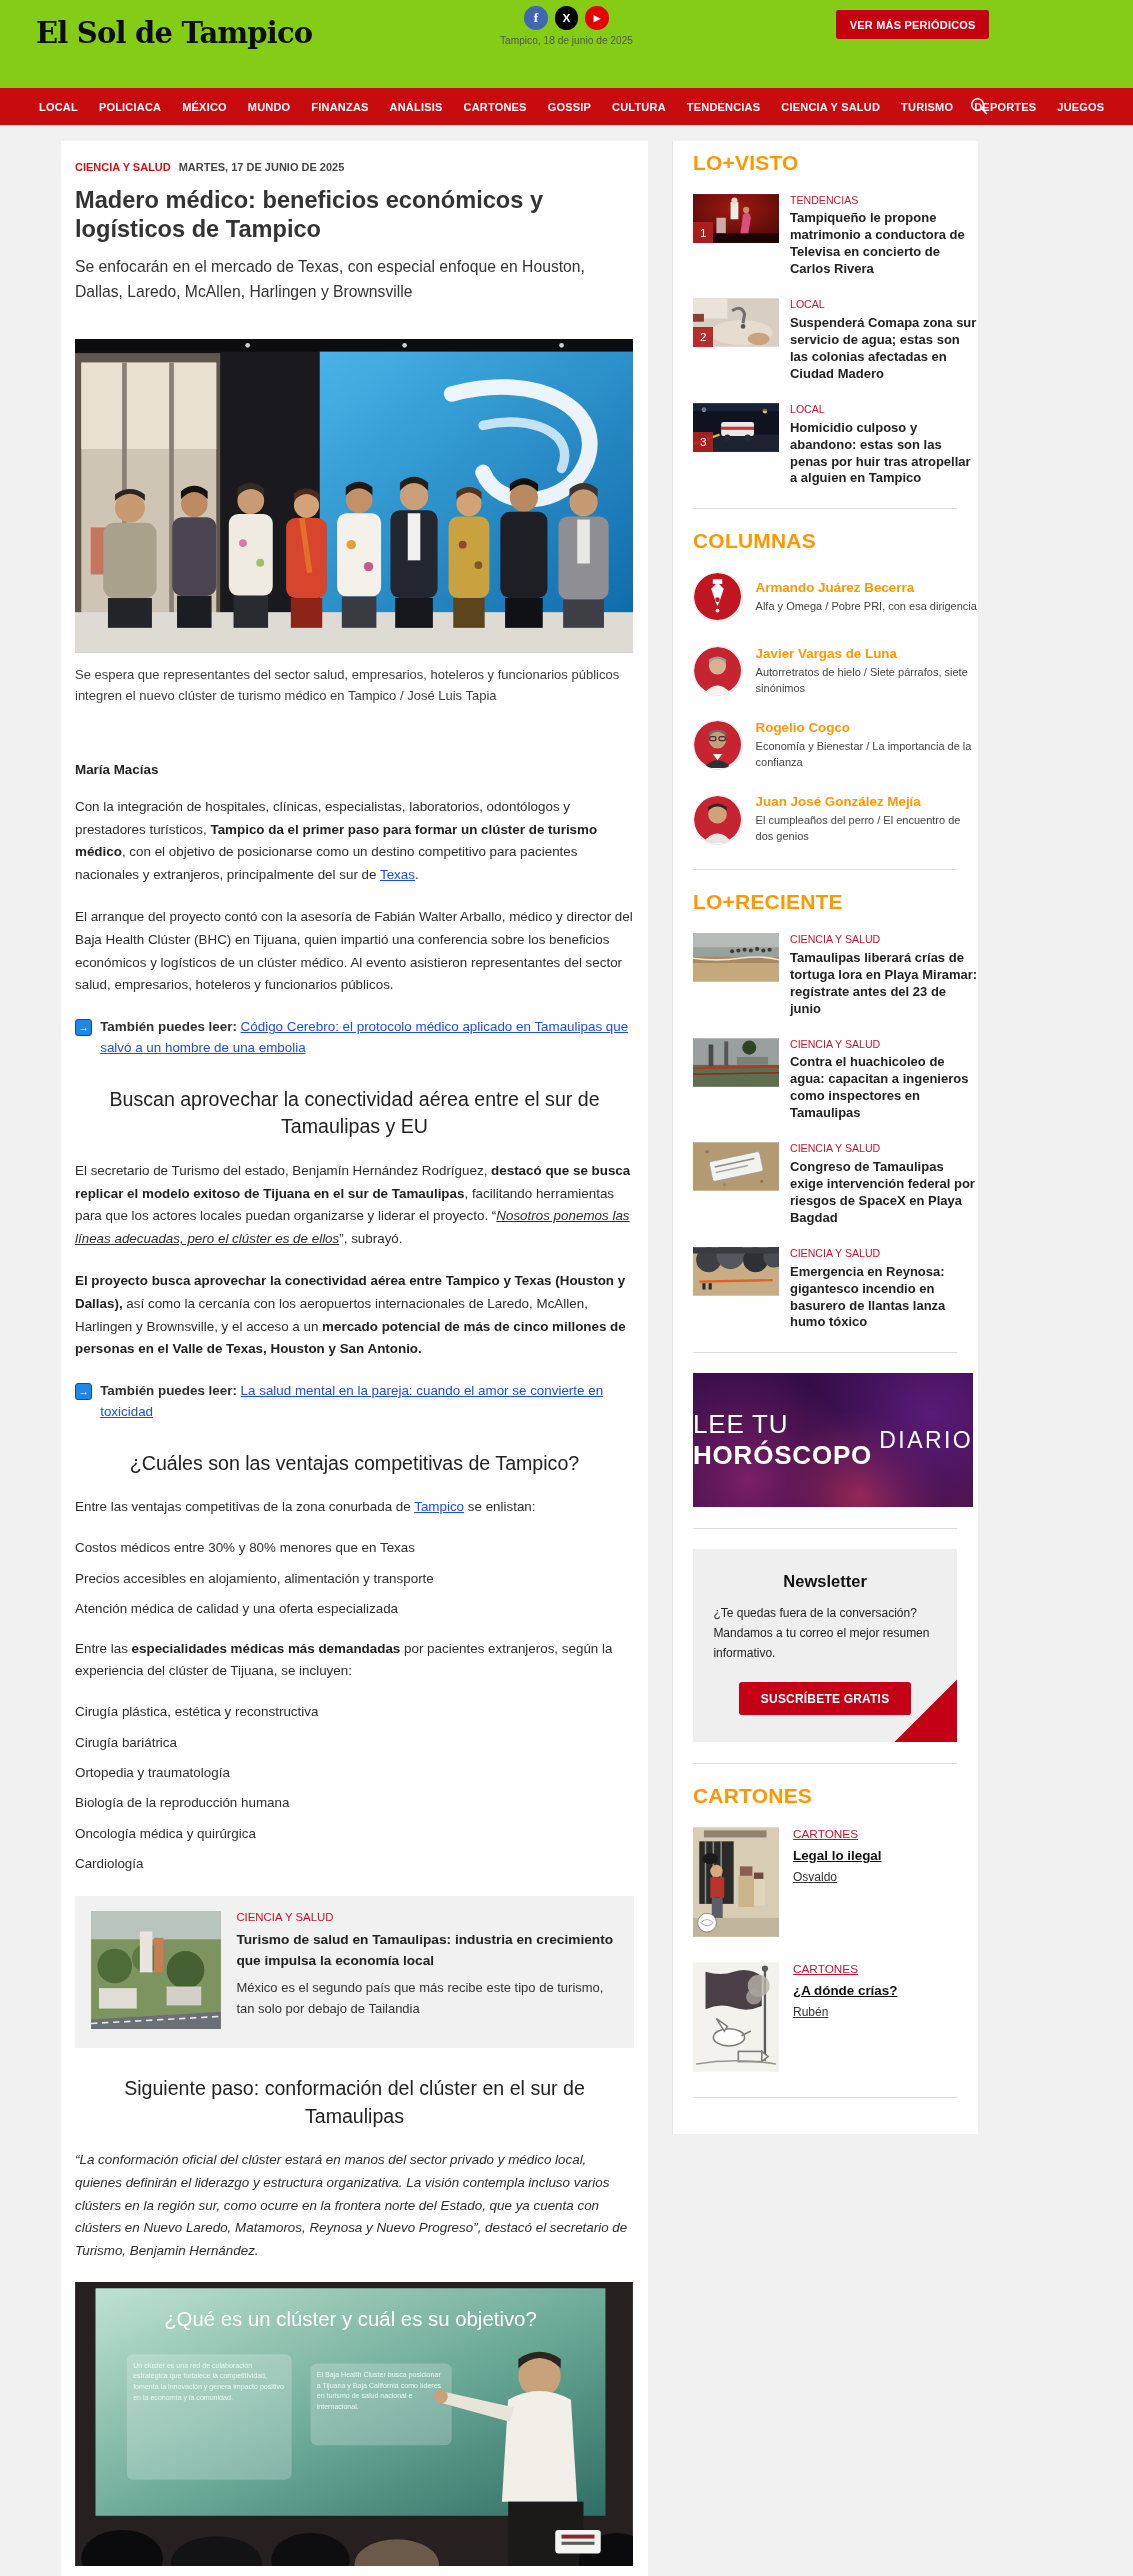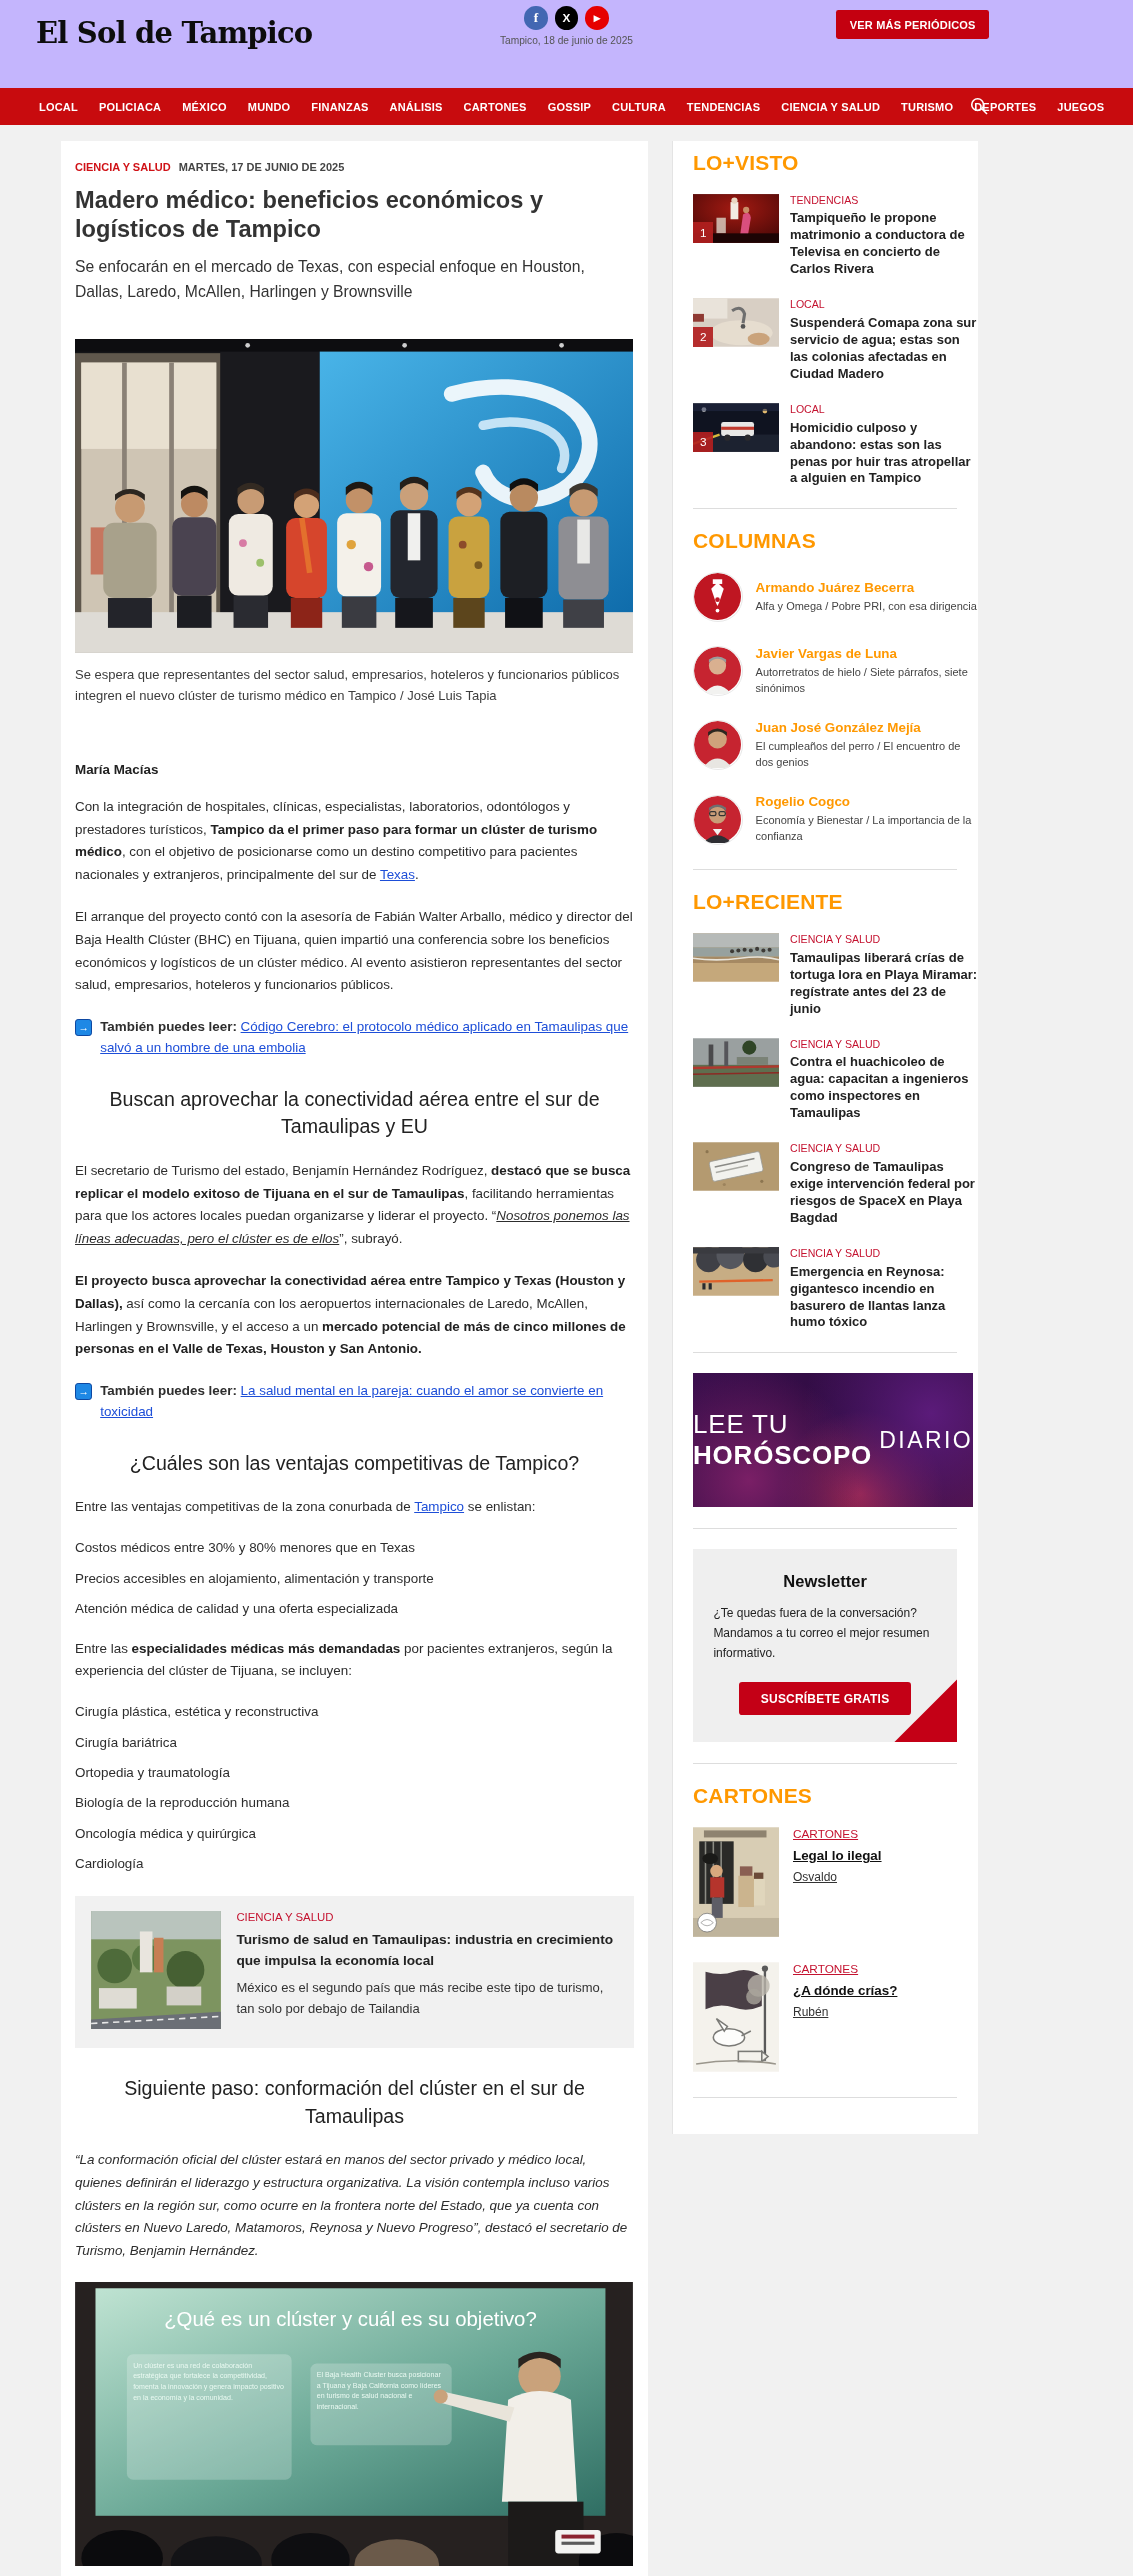--- a/index.html
+++ b/index.html
@@ -1,20 +1,20 @@
 <!DOCTYPE html>
 <html lang="es" style="font-size:12.6px"><head>
 <meta charset="utf-8">
 <style>
   * { box-sizing: border-box; }
   body { margin:0; background:#f1f1f1; font-family:"Liberation Sans", sans-serif; color:#2e2e2e; }
   .viewport { width:1133px; height:2576px; overflow:hidden; background:#f1f1f1; position:relative; }
 
   
-  .topbar { background:#c4b5fd; height:88px; position:relative;padding-left:24px; }
+  .topbar { background:#84cc16; height:88px; position:relative;padding-left:24px; }
   .logo { position:absolute; left:36px; top:15.7px; font-family:"DejaVu Serif", serif; font-weight:bold; font-size:29px; color:#0d0d0d; letter-spacing:-0.8px; cursor:pointer; }
   .top-center { position:absolute; left:0; right:0; top:6.3px; display:flex; flex-direction:column; align-items:center; gap:5.5px; }
   .socials { display:flex; gap:7px; }
   .soc { width:23.6px; height:23.6px; border-radius:50%; display:flex; align-items:center; justify-content:center; color:#fff; font-weight:bold; font-size:13.4px; cursor:pointer; font-family:"Liberation Serif", serif; }
   .soc.fb { background:#4267b2; }
   .soc.xx { background:#000; font-family:"Liberation Sans",sans-serif; font-size:11.8px; }
   .soc.yt { background:#e60000; font-size:8.6px; font-family:"Liberation Sans",sans-serif; }
   .dateline { font-size:10.2px; color:#555; }
   .more-btn { position:absolute; right:144px; top:10.2px; background:#c40010; color:#fff; border:none; font-weight:bold; font-size:11px; padding:8.6px 13.4px; border-radius:2.4px; cursor:pointer; letter-spacing:0.2px; }
 
@@ -422,46 +422,46 @@
           <div>
             <div class="col-name">Javier Vargas de Luna</div>
             <div class="col-piece">Autorretratos de hielo / Siete párrafos, siete sinónimos</div>
           </div>
         </div>
 
         <div class="columnist">
           <div class="avatar">
             <svg width="47" height="47" viewBox="0 0 60 60">
                 <circle cx="30" cy="30" r="30" fill="#c62430"></circle>
-                <circle cx="30" cy="23" r="12" fill="#cfa27c"></circle>
-                <path d="M18 19 q12 -11 24 0 l0 -5 q-12 -9 -24 0 z" fill="#2c2620"></path>
-                <path d="M11 60 q19 -24 38 0 z" fill="#e8e6e2"></path>
-              </svg>
-          </div>
-          <div>
-            <div class="col-name">Juan José González Mejía</div>
-            <div class="col-piece">El cumpleaños del perro / El encuentro de dos genios</div>
-          </div>
-        </div>
-
-        <div class="columnist">
-          <div class="avatar">
-            <svg width="47" height="47" viewBox="0 0 60 60">
-                <circle cx="30" cy="30" r="30" fill="#c62430"></circle>
                 <circle cx="30" cy="24" r="11" fill="#c99d78"></circle>
                 <path d="M19 19 q11 -10 22 0 l0 -4 q-11 -8 -22 0 z" fill="#6f6f71"></path>
                 <rect x="20" y="20" width="8" height="5" rx="2" fill="none" stroke="#333" stroke-width="1.6"></rect>
                 <rect x="32" y="20" width="8" height="5" rx="2" fill="none" stroke="#333" stroke-width="1.6"></rect>
                 <path d="M12 60 q18 -20 36 0 z" fill="#2e2e33"></path>
                 <path d="M24 42 l6 8 6 -8 z" fill="#f4f4f2"></path>
               </svg>
           </div>
           <div>
             <div class="col-name">Rogelio Cogco</div>
             <div class="col-piece">Economía y Bienestar / La importancia de la confianza</div>
+          </div>
+        </div>
+
+        <div class="columnist">
+          <div class="avatar">
+            <svg width="47" height="47" viewBox="0 0 60 60">
+                <circle cx="30" cy="30" r="30" fill="#c62430"></circle>
+                <circle cx="30" cy="23" r="12" fill="#cfa27c"></circle>
+                <path d="M18 19 q12 -11 24 0 l0 -5 q-12 -9 -24 0 z" fill="#2c2620"></path>
+                <path d="M11 60 q19 -24 38 0 z" fill="#e8e6e2"></path>
+              </svg>
+          </div>
+          <div>
+            <div class="col-name">Juan José González Mejía</div>
+            <div class="col-piece">El cumpleaños del perro / El encuentro de dos genios</div>
           </div>
         </div>
       </section>
 
       <hr class="side-div">
 
       <section>
         <h2 class="side-title">LO+RECIENTE</h2>
 
         <div class="side-item">

